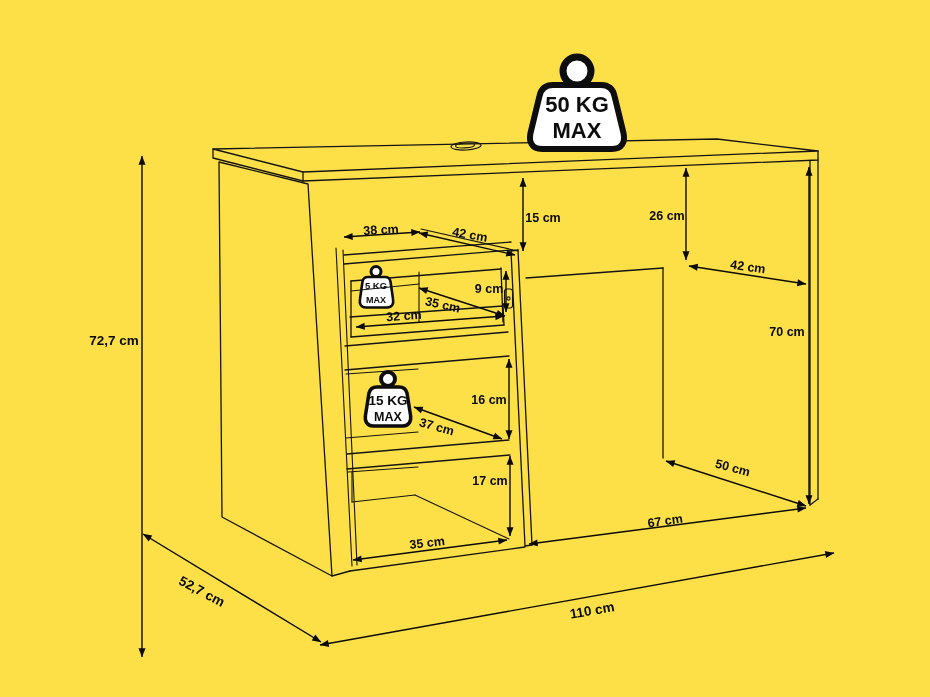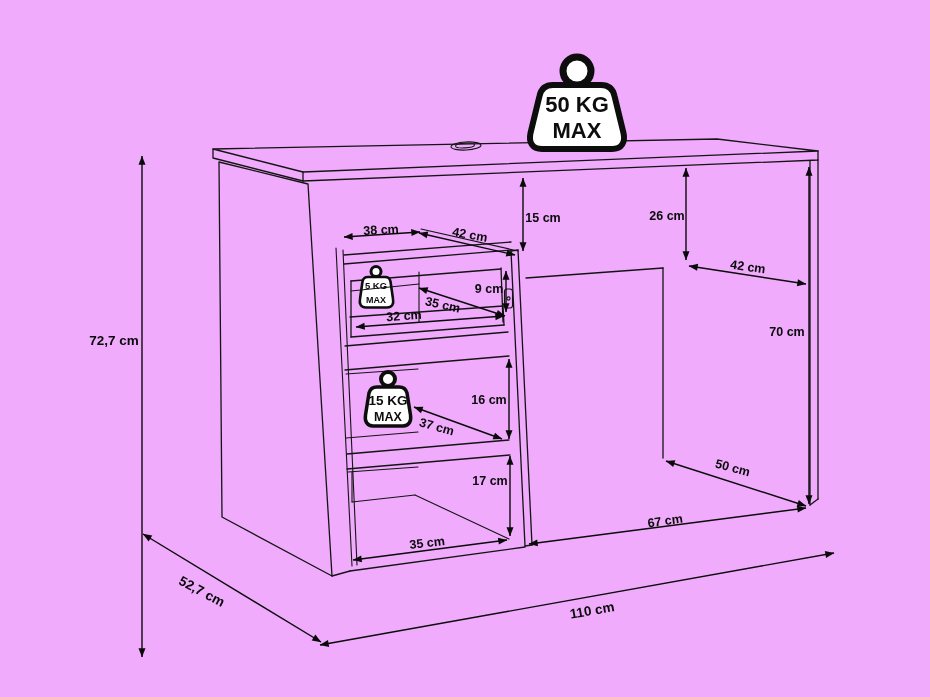--- a/index.html
+++ b/index.html
@@ -1,16 +1,16 @@
 <!DOCTYPE html>
 <html><head>
 <meta charset="utf-8">
 <style>
   html,body{margin:0;padding:0;background:#ffffff;}
-  .stage{position:relative;width:930px;height:697px;background:#f0abfc;overflow:hidden;
+  .stage{position:relative;width:930px;height:697px;background:#fde047;overflow:hidden;
          font-family:"Liberation Sans", sans-serif;}
   svg{display:block}
   .edge{fill:none;stroke:#141414;stroke-width:1.3;stroke-linejoin:round;stroke-linecap:round;}
   .edge-thin{fill:none;stroke:#141414;stroke-width:1.1;stroke-linejoin:round;stroke-linecap:round;}
   .dim{fill:none;stroke:#0a0a0a;stroke-width:1.4;}
   .dim-label{font-family:"Liberation Sans", sans-serif;font-size:12.5px;font-weight:600;
              fill:#0a0a0a;text-anchor:middle;}
   .dim-label-lg{font-size:13.5px;}
   .kb-stroke{fill:#ffffff;stroke:#0d0d0d;stroke-linejoin:round;}
   .kb-text{font-family:"Liberation Sans", sans-serif;font-weight:600;fill:#0d0d0d;text-anchor:middle;}

